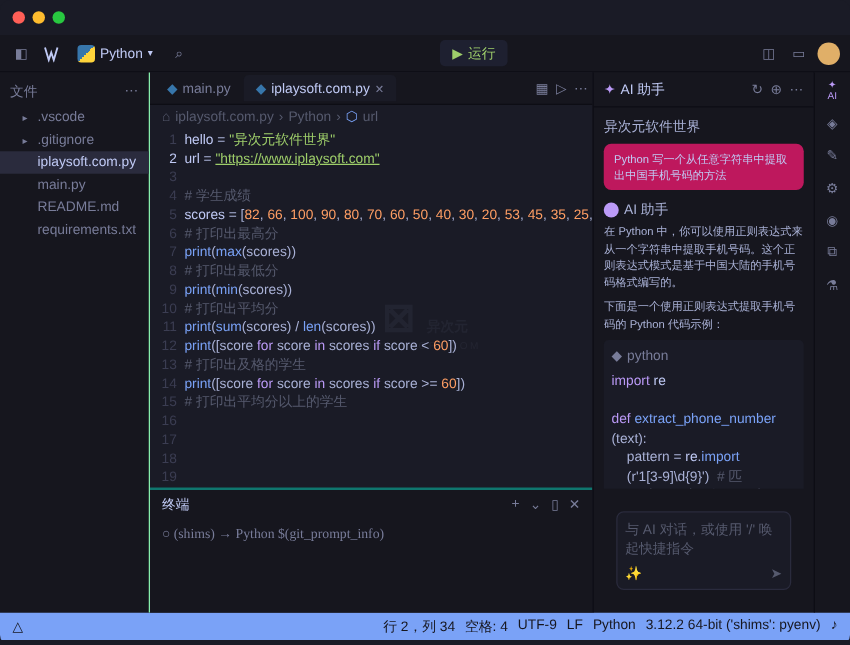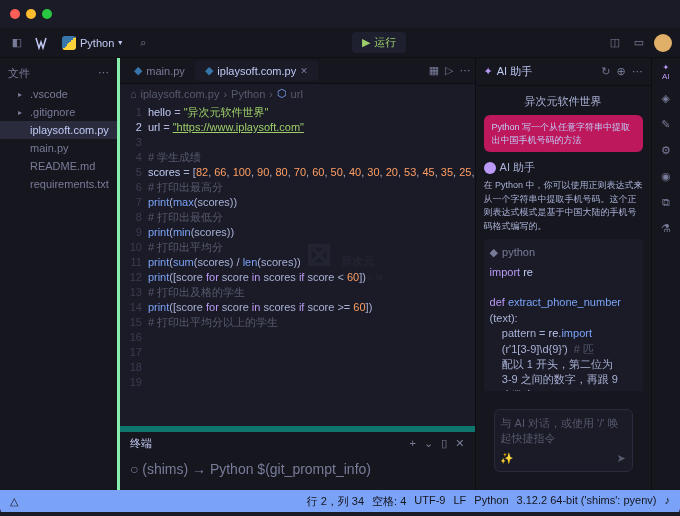--- a/index.html
+++ b/index.html
@@ -7,51 +7,51 @@
 .titlebar{height:28px;background:#1a1b26;display:flex;align-items:center;padding:0 10px;gap:6px}
 .dot{width:10px;height:10px;border-radius:50%}
 .dot.r{background:#ff5f57}.dot.y{background:#febc2e}.dot.g{background:#28c840}
 .toolbar{height:30px;background:#16161e;display:flex;align-items:center;padding:0 8px;gap:6px;border-bottom:1px solid #0d0d14}
 .tb-icon{width:18px;height:18px;display:flex;align-items:center;justify-content:center;color:#787c99;cursor:pointer}
 .python-badge{display:flex;align-items:center;gap:4px;padding:2px 6px;border-radius:4px;color:#c0caf5}
 .py-logo{width:14px;height:14px;background:linear-gradient(135deg,#3776ab 50%,#ffd43b 50%);border-radius:3px}
 .run-btn{margin:0 auto;padding:3px 10px;background:#1e2030;border-radius:4px;display:flex;align-items:center;gap:4px;color:#9ece6a;cursor:pointer;font-size:10px}
 .avatar{width:18px;height:18px;border-radius:50%;background:#e0af68}
 .main{display:flex;height:432px}
-.sidebar{width:122px;background:#16161e;border-right:3px solid #86efac;padding:4px 0}
+.sidebar{width:122px;background:#16161e;border-right:1px solid #86efac;padding:4px 0}
 .sb-header{padding:4px 8px;font-size:10px;color:#787c99;display:flex;justify-content:space-between}
 .sb-item{padding:3px 8px 3px 18px;display:flex;align-items:center;gap:4px;font-size:10px;color:#787c99;cursor:pointer}
 .sb-item.active{background:#2a2b3d;color:#c0caf5}
 .sb-item .chev{font-size:8px;width:8px}
 .editor-area{flex:1;display:flex;flex-direction:column;background:#1a1b26}
 .tabs{height:26px;display:flex;align-items:center;background:#16161e;border-bottom:1px solid #0d0d14;padding:0 4px;gap:2px}
 .tab{padding:4px 10px;font-size:10px;color:#787c99;display:flex;align-items:center;gap:4px;cursor:pointer;border-radius:4px 4px 0 0}
 .tab.active{background:#1a1b26;color:#c0caf5}
 .tab-close{font-size:9px;color:#787c99}
 .tab-actions{margin-left:auto;display:flex;gap:6px;color:#787c99;font-size:10px}
 .breadcrumb{padding:3px 10px;font-size:9px;color:#565a6e;display:flex;gap:4px;align-items:center}
 .code{flex:1;display:flex;font-family:Menlo,Monaco,monospace;font-size:10px;overflow:hidden}
 .gutter{width:28px;text-align:right;padding:2px 6px 2px 0;color:#3b3d52}
 .gutter div{height:15px;line-height:15px}
 .gutter .cur{color:#c0caf5}
 .lines{flex:1;padding:2px 0}
 .lines div{height:15px;line-height:15px;white-space:pre}
 .str{color:#9ece6a}.cmt{color:#565a6e}.num{color:#ff9e64}.kw{color:#bb9af7}.fn{color:#7aa2f7}.var{color:#c0caf5}
 .url{text-decoration:underline}
-.terminal{height:64px;border-top:6px solid #0f766e;background:#16161e}
+.terminal{height:100px;border-top:2px solid #0f766e;background:#16161e}
 .term-header{display:flex;align-items:center;padding:4px 10px;font-size:10px;color:#787c99;gap:8px}
 .term-header .title{color:#c0caf5}
 .term-actions{margin-left:auto;display:flex;gap:8px}
-.term-body{padding:6px 10px;font-family:Liberation Sans, sans-serif;font-size:14px;color:#787c99}
+.term-body{padding:6px 10px;font-family:Liberation Serif, serif;font-size:11px;color:#787c99}
 .ai-panel{width:180px;background:#16161e;border-left:1px solid #0d0d14;display:flex;flex-direction:column;font-size:9px}
 .ai-header{padding:6px 8px;display:flex;align-items:center;gap:4px;color:#c0caf5;border-bottom:1px solid #0d0d14}
 .ai-icon{color:#bb9af7}
 .ai-hdr-actions{margin-left:auto;display:flex;gap:6px;color:#787c99;font-size:9px}
 .ai-body{flex:1;padding:8px;overflow:hidden}
-.ai-user{text-align:center;margin-bottom:6px}
+.ai-user{text-align:left;margin-bottom:6px}
 .ai-prompt{background:#be185d;padding:6px 8px;border-radius:6px;margin-bottom:8px;color:#c0caf5;font-size:9px;line-height:1.4}
 .ai-assist{display:flex;gap:4px;align-items:center;margin-bottom:4px}
 .ai-assist-icon{width:12px;height:12px;background:#bb9af7;border-radius:50%}
 .ai-ref{font-size:8px;color:#565a6e;margin-bottom:6px}
 .ai-text{color:#a9b1d6;line-height:1.5;margin-bottom:6px;font-size:9px}
 .ai-code{background:#1a1b26;border-radius:4px;padding:6px;font-family:Menlo,monospace;font-size:8px;line-height:1.4}
 .ai-code-hdr{display:flex;align-items:center;gap:4px;margin-bottom:4px;color:#787c99}
 .ai-input{margin:18px;padding:6px;background:#1a1b26;border:1px solid #2a2b3d;border-radius:6px;font-size:9px;color:#565a6e}
 .ai-input-actions{display:flex;gap:6px;margin-top:6px;color:#565a6e}
 .right-rail{width:30px;background:#16161e;border-left:1px solid #0d0d14;display:flex;flex-direction:column;align-items:center;padding:6px 0;gap:10px}
@@ -225,20 +225,21 @@
       </div>
     </div>
     <div class="ai-body">
       <div class="ai-user">异次元软件世界</div>
       <div class="ai-prompt">Python 写一个从任意字符串中提取出中国手机号码的方法</div>
       <div class="ai-assist">
         <div class="ai-assist-icon"></div>
         <span>AI 助手</span>
       </div>
       <div class="ai-text">在 Python 中，你可以使用正则表达式来从一个字符串中提取手机号码。这个正则表达式模式是基于中国大陆的手机号码格式编写的。</div>
+      <div class="ai-text">下面是一个使用正则表达式提取手机号码的 Python 代码示例：</div>
       <div class="ai-code">
         <div class="ai-code-hdr">
           <span>◆</span>
           <span>python</span>
         </div>
         <div id="ai-code-content" style="white-space:pre-wrap"><span class="kw">import</span> <span class="var">re</span>
 
 <span class="kw">def</span> <span class="fn">extract_phone_number</span>
 (text):
     pattern = <span class="var">re</span>.<span class="fn">import</span>

